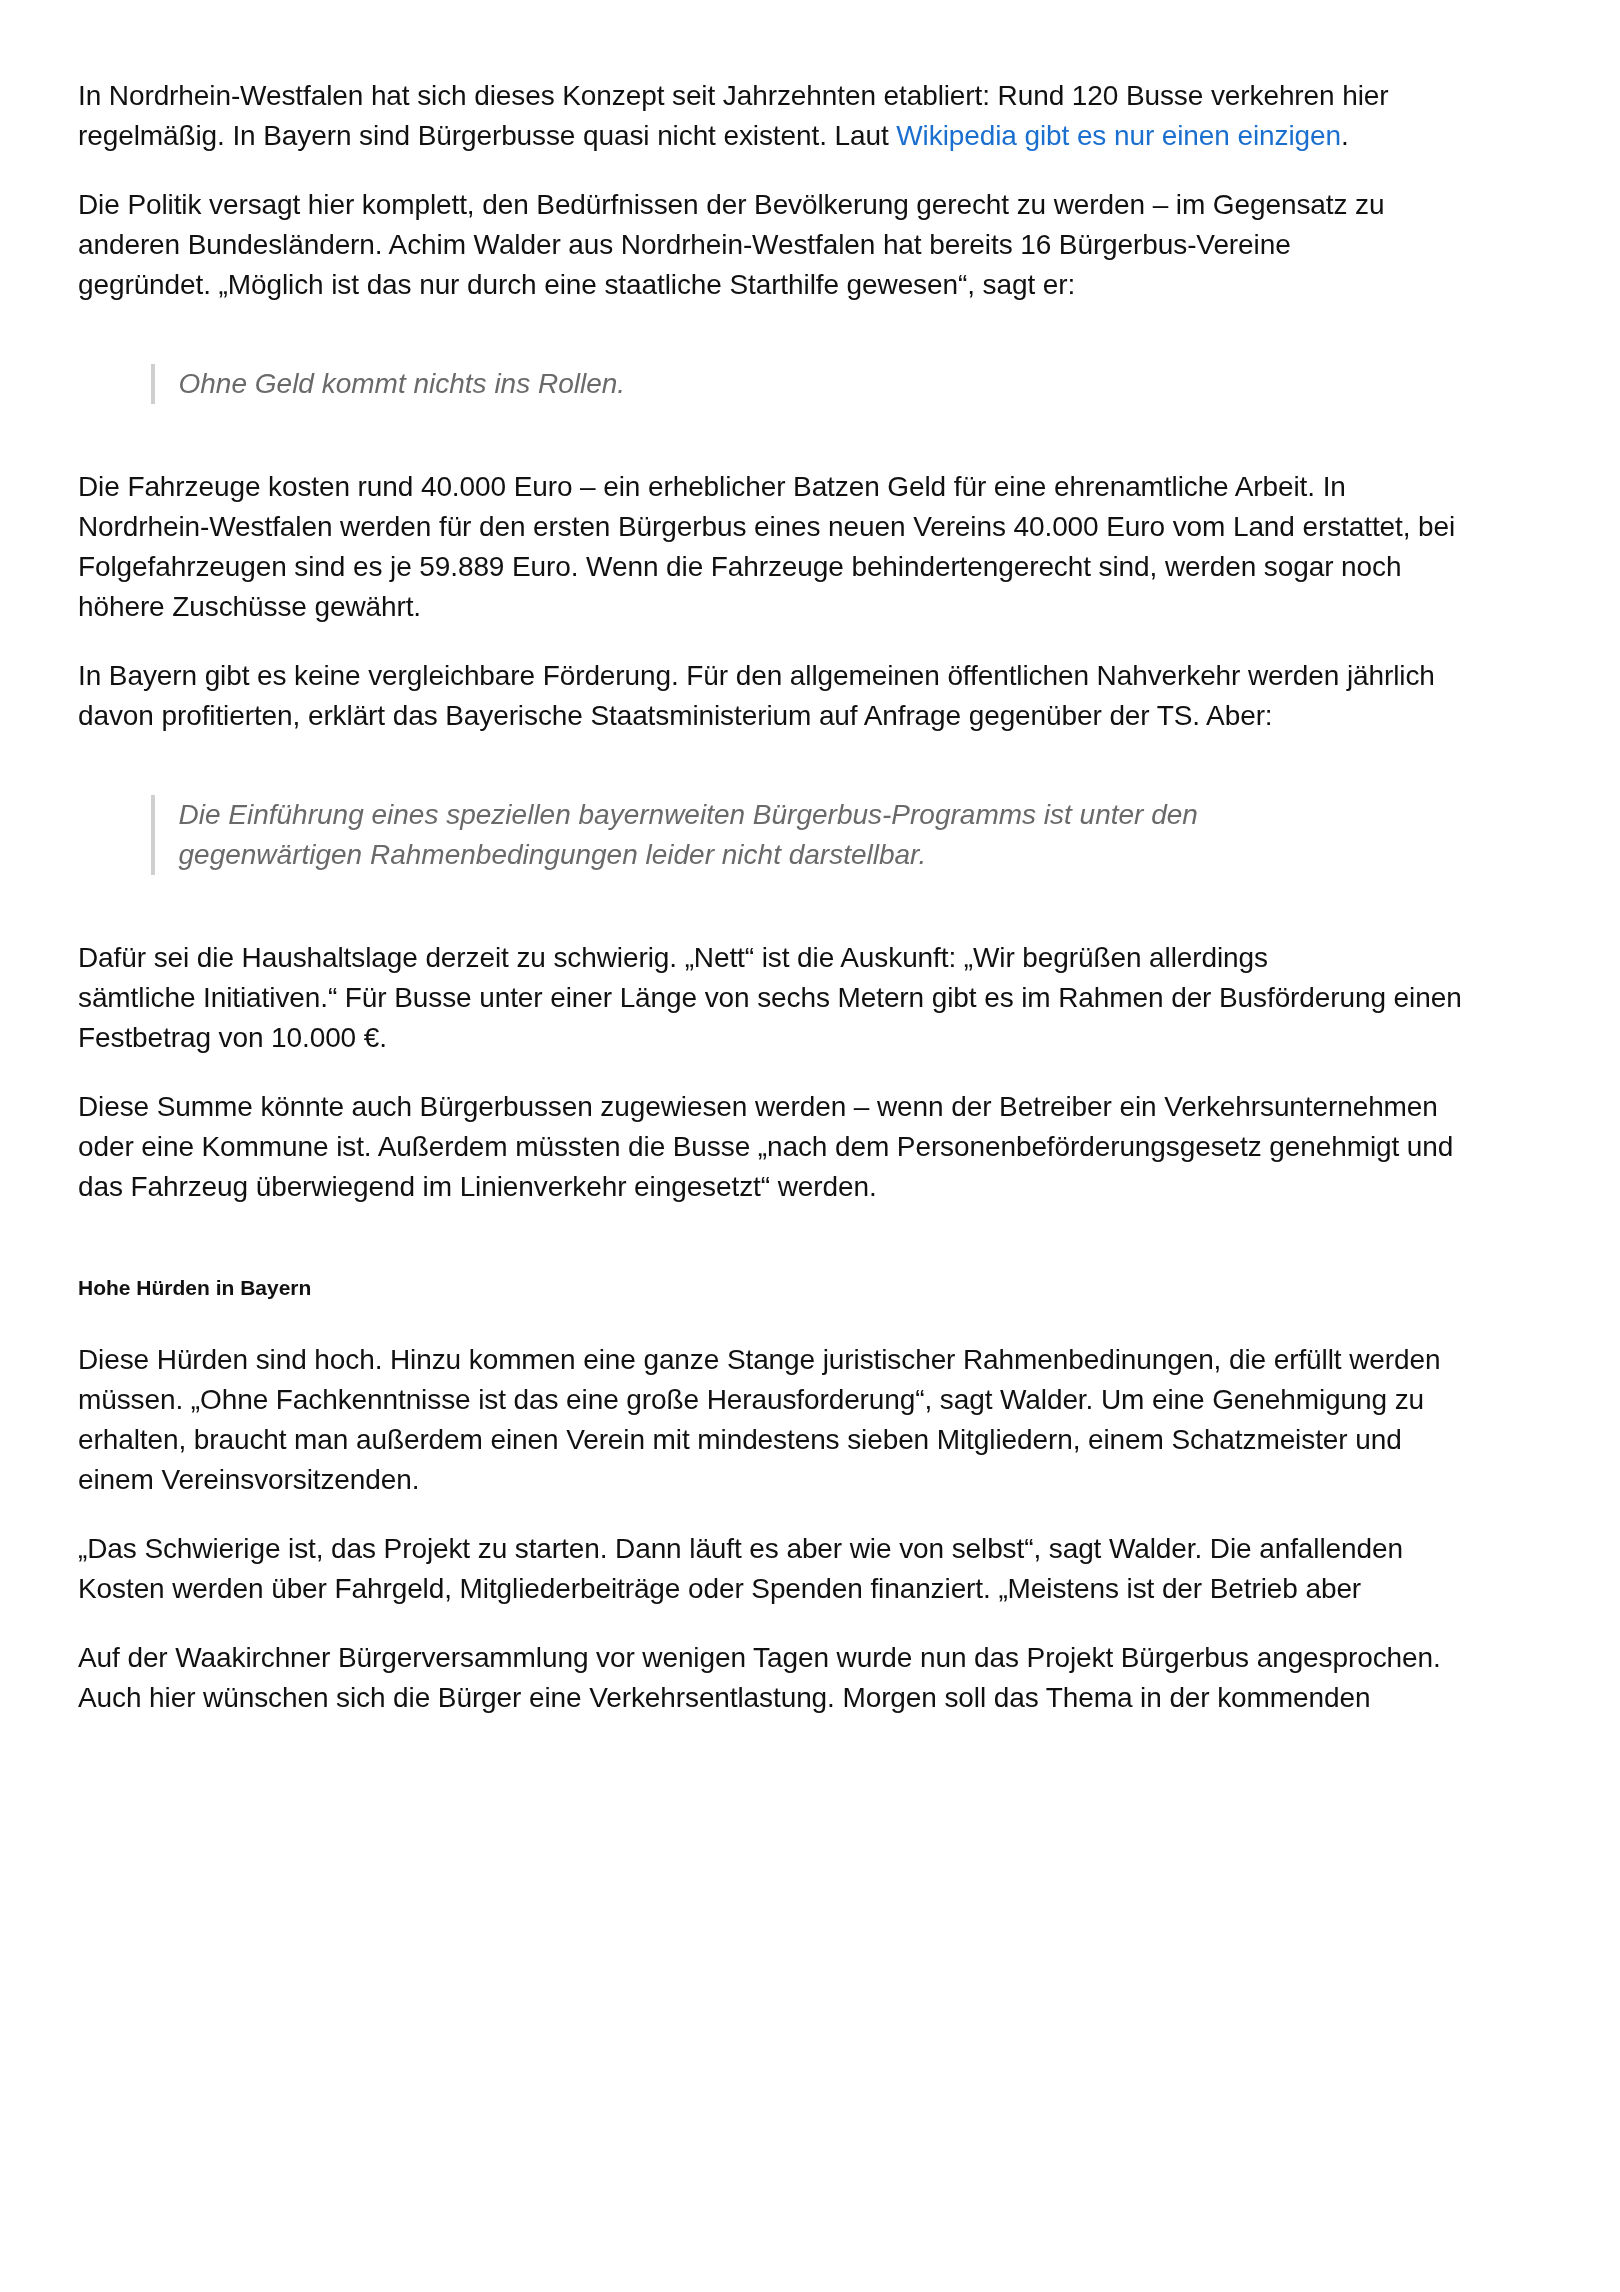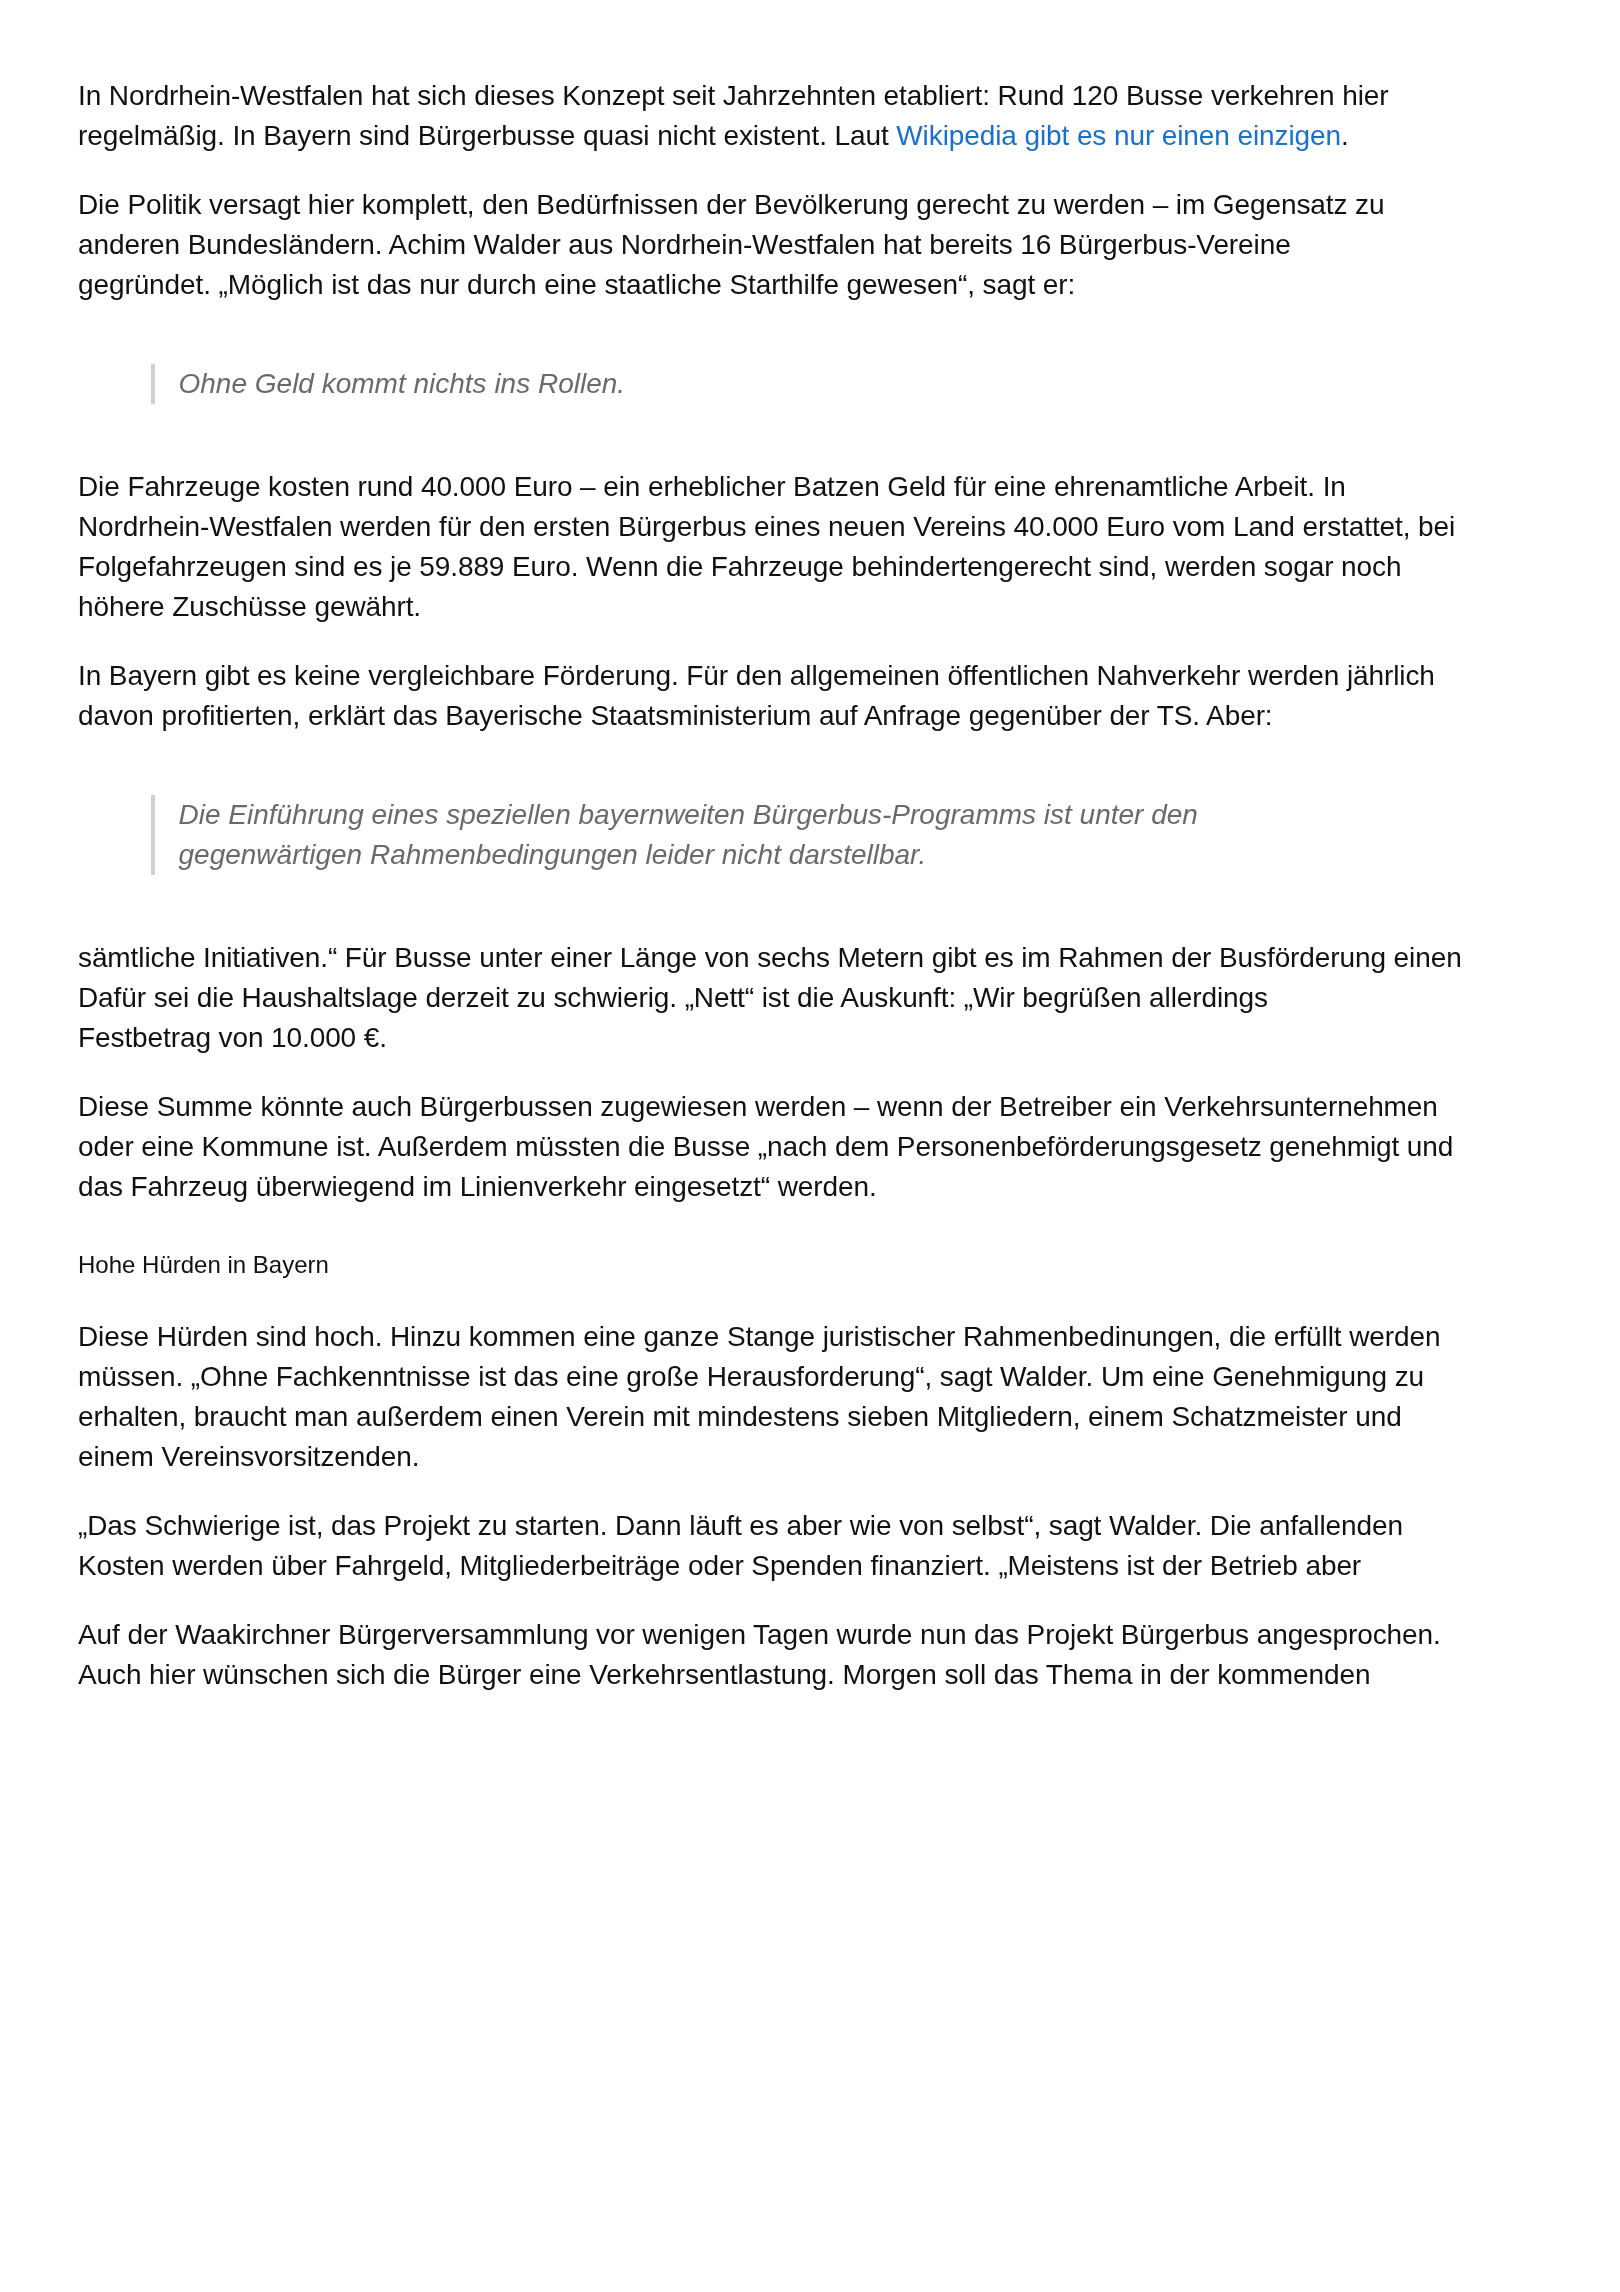--- a/index.html
+++ b/index.html
@@ -40,24 +40,24 @@
       margin: 59px 0 63px 73px;
       padding: 0 0 0 23.5px;
       border-left: 4.9px solid #cfcfcf;
       font-size: 28px;
       line-height: 40px;
       font-style: italic;
       font-weight: normal;
       color: #6a6a6a;
     }
     .heading {
-      font-size: 24px;
-      font-weight: normal;
+      font-size: 21px;
+      font-weight: bold;
       line-height: 39px;
-      margin: 38px 0 33px 0;
+      margin: 61px 0 33px 0;
       color: #111111;
     }
   </style>
 </head>
 <body>
 
 <div class="article">
 
   <p class="para">
     <span class="line">In Nordrhein-Westfalen hat sich dieses Konzept seit Jahrzehnten etabliert: Rund 120 Busse verkehren hier</span>
@@ -85,22 +85,22 @@
     <span class="line">In Bayern gibt es keine vergleichbare Förderung. Für den allgemeinen öffentlichen Nahverkehr werden jährlich</span>
     <span class="line">davon profitierten, erklärt das Bayerische Staatsministerium auf Anfrage gegenüber der TS. Aber:</span>
   </p>
 
   <blockquote class="quote">
     <span class="line">Die Einführung eines speziellen bayernweiten Bürgerbus-Programms ist unter den</span>
     <span class="line">gegenwärtigen Rahmenbedingungen leider nicht darstellbar.</span>
   </blockquote>
 
   <p class="para">
+    <span class="line">Dafür sei die Haushaltslage derzeit zu schwierig. „Nett“ ist die Auskunft: „Wir begrüßen allerdings</span>
     <span class="line">sämtliche Initiativen.“ Für Busse unter einer Länge von sechs Metern gibt es im Rahmen der Busförderung einen</span>
-    <span class="line">Dafür sei die Haushaltslage derzeit zu schwierig. „Nett“ ist die Auskunft: „Wir begrüßen allerdings</span>
     <span class="line">Festbetrag von 10.000 €.</span>
   </p>
 
   <p class="para">
     <span class="line">Diese Summe könnte auch Bürgerbussen zugewiesen werden – wenn der Betreiber ein Verkehrsunternehmen</span>
     <span class="line">oder eine Kommune ist. Außerdem müssten die Busse „nach dem Personenbeförderungsgesetz genehmigt und</span>
     <span class="line">das Fahrzeug überwiegend im Linienverkehr eingesetzt“ werden.</span>
   </p>
 
   <h2 class="heading">Hohe Hürden in Bayern</h2>

